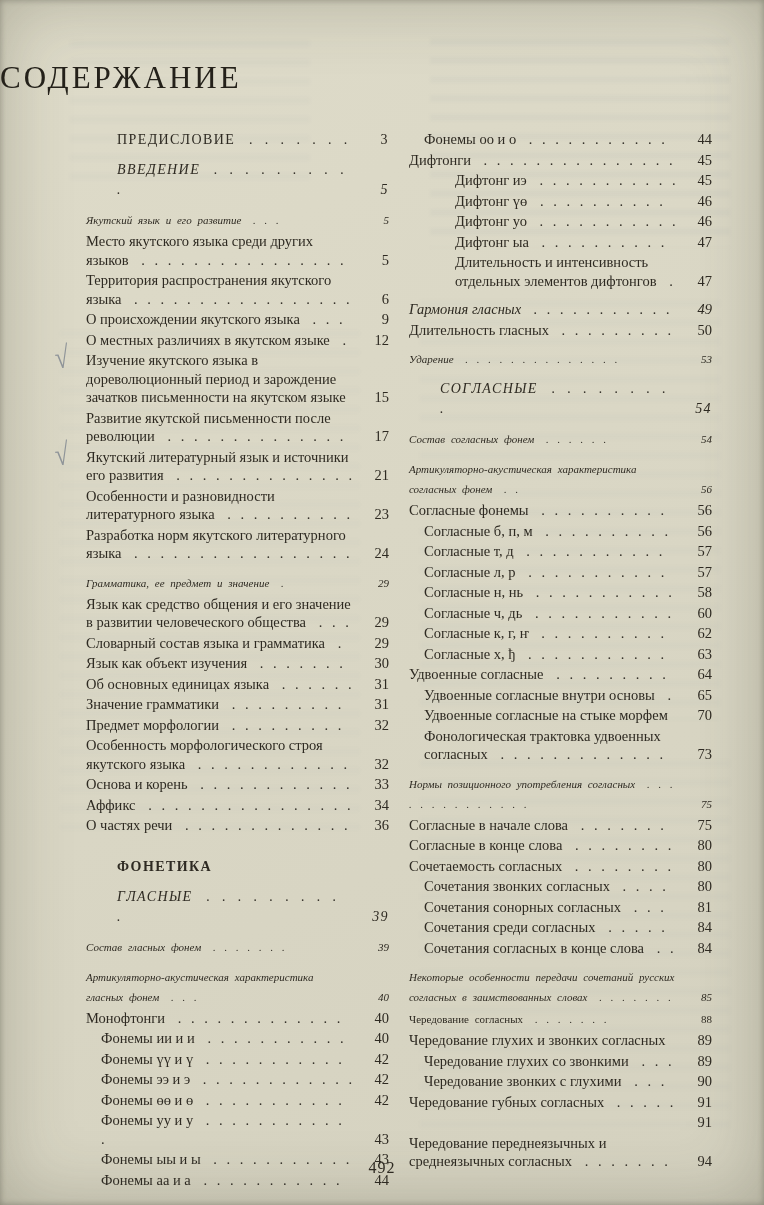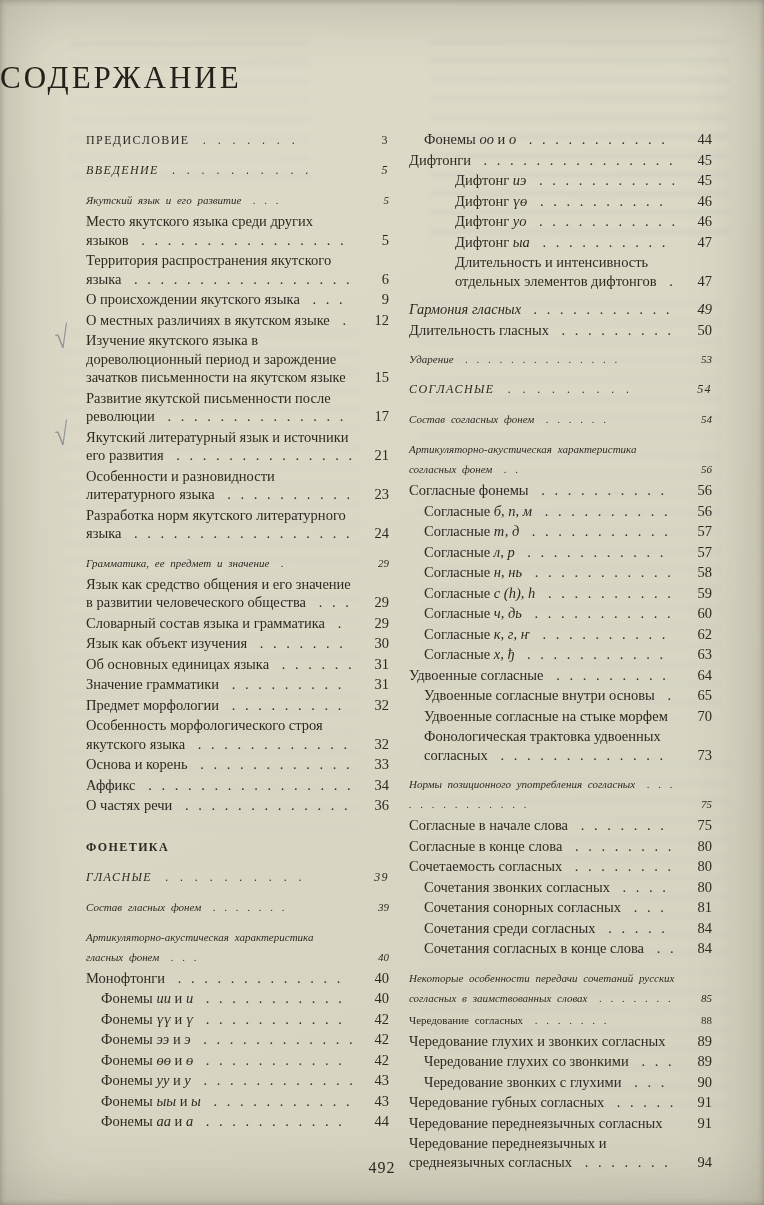--- a/index.html
+++ b/index.html
@@ -34,27 +34,27 @@
   .col{width:303px;flex:0 0 303px;}
 
   .row{
     position:relative;
     padding-right:36px;
     font-size:14.5px;line-height:18.5px;
     color:#2e2a22;
     margin-top:2px;
     text-align:left;
   }
-  .row.h1{font-size:12px;line-height:20px;letter-spacing:1.4px;}
+  .row.h1{font-size:14px;line-height:20px;letter-spacing:1.4px;margin-left:31px;}
   .row.h2{font-size:11px;line-height:20px;word-spacing:3px;}
   .row.lv1{padding-left:15px;}
   .row.lv2{padding-left:46px;}
   .row.sp1{margin-top:10px;font-style:italic;}
   .row.sp2{margin-top:22px;font-weight:bold;}
-  .txt .it{font-style:italic;}
+  .txt .it{}
   .leader{word-spacing:6px;margin-left:3px;white-space:normal;color:#35312a;}
   .pg{
     position:absolute;right:0;bottom:0;width:34px;
     text-align:right;color:#2e2a22;
   }
   .mark{
     position:absolute;left:-31px;top:-2px;
     font-size:25px;color:rgba(118,126,138,.75);
     transform:rotate(-6deg) scaleY(1.25);
     font-weight:normal;
@@ -126,21 +126,20 @@
         <div class="row"><span class="txt"><span>Длительность гласных</span></span><span class="leader"> . . . . . . . . .</span><span class="pg">50</span></div>
         <div class="row h2 sp1"><span class="txt"><span>Ударение</span></span><span class="leader"> . . . . . . . . . . . . . .</span><span class="pg">53</span></div>
         <div class="row h1 sp1"><span class="txt"><span>СОГЛАСНЫЕ</span></span><span class="leader"> . . . . . . . . .</span><span class="pg">54</span></div>
         <div class="row h2 sp1"><span class="txt"><span>Состав согласных фонем</span></span><span class="leader"> . . . . . .</span><span class="pg">54</span></div>
         <div class="row h2 sp1"><span class="txt"><span>Артикуляторно-акустическая характеристика согласных фонем</span></span><span class="leader"> . .</span><span class="pg">56</span></div>
         <div class="row"><span class="txt"><span>Согласные фонемы</span></span><span class="leader"> . . . . . . . . . .</span><span class="pg">56</span></div>
         <div class="row lv1"><span class="txt"><span>Согласные </span><span class="it">б, п, м</span></span><span class="leader"> . . . . . . . . . .</span><span class="pg">56</span></div>
         <div class="row lv1"><span class="txt"><span>Согласные </span><span class="it">т, д</span></span><span class="leader"> . . . . . . . . . . .</span><span class="pg">57</span></div>
         <div class="row lv1"><span class="txt"><span>Согласные </span><span class="it">л, р</span></span><span class="leader"> . . . . . . . . . . .</span><span class="pg">57</span></div>
         <div class="row lv1"><span class="txt"><span>Согласные </span><span class="it">н, нь</span></span><span class="leader"> . . . . . . . . . . .</span><span class="pg">58</span></div>
-        <div class="row lv1"><span class="txt"><span>Согласные </span><span class="it">с (һ), һ</span></span><span class="leader"> . . . . . . . . . .</span><span class="pg">59</span></div>
         <div class="row lv1"><span class="txt"><span>Согласные </span><span class="it">ч, дь</span></span><span class="leader"> . . . . . . . . . . .</span><span class="pg">60</span></div>
         <div class="row lv1"><span class="txt"><span>Согласные </span><span class="it">к, г, ҥ</span></span><span class="leader"> . . . . . . . . . .</span><span class="pg">62</span></div>
         <div class="row lv1"><span class="txt"><span>Согласные </span><span class="it">х, ђ</span></span><span class="leader"> . . . . . . . . . . .</span><span class="pg">63</span></div>
         <div class="row"><span class="txt"><span>Удвоенные согласные</span></span><span class="leader"> . . . . . . . . .</span><span class="pg">64</span></div>
         <div class="row lv1"><span class="txt"><span>Удвоенные согласные внутри основы</span></span><span class="leader"> .</span><span class="pg">65</span></div>
         <div class="row lv1"><span class="txt"><span>Удвоенные согласные на стыке морфем</span></span><span class="leader"></span><span class="pg">70</span></div>
         <div class="row lv1"><span class="txt"><span>Фонологическая трактовка удвоенных согласных</span></span><span class="leader"> . . . . . . . . . . . . .</span><span class="pg">73</span></div>
         <div class="row h2 sp1"><span class="txt"><span>Нормы позиционного употребления согласных</span></span><span class="leader"> . . . . . . . . . . . . . .</span><span class="pg">75</span></div>
         <div class="row"><span class="txt"><span>Согласные в начале слова</span></span><span class="leader"> . . . . . . .</span><span class="pg">75</span></div>
         <div class="row"><span class="txt"><span>Согласные в конце слова</span></span><span class="leader"> . . . . . . . .</span><span class="pg">80</span></div>
@@ -148,19 +147,19 @@
         <div class="row lv1"><span class="txt"><span>Сочетания звонких согласных</span></span><span class="leader"> . . . .</span><span class="pg">80</span></div>
         <div class="row lv1"><span class="txt"><span>Сочетания сонорных согласных</span></span><span class="leader"> . . .</span><span class="pg">81</span></div>
         <div class="row lv1"><span class="txt"><span>Сочетания среди согласных</span></span><span class="leader"> . . . . .</span><span class="pg">84</span></div>
         <div class="row lv1"><span class="txt"><span>Сочетания согласных в конце слова</span></span><span class="leader"> . .</span><span class="pg">84</span></div>
         <div class="row h2 sp1"><span class="txt"><span>Некоторые особенности передачи сочетаний русских согласных в заимствованных словах</span></span><span class="leader"> . . . . . . .</span><span class="pg">85</span></div>
         <div class="row h2"><span class="txt"><span>Чередование согласных</span></span><span class="leader"> . . . . . . .</span><span class="pg">88</span></div>
         <div class="row"><span class="txt"><span>Чередование глухих и звонких согласных</span></span><span class="leader"></span><span class="pg">89</span></div>
         <div class="row lv1"><span class="txt"><span>Чередование глухих со звонкими</span></span><span class="leader"> . . .</span><span class="pg">89</span></div>
         <div class="row lv1"><span class="txt"><span>Чередование звонких с глухими</span></span><span class="leader"> . . .</span><span class="pg">90</span></div>
         <div class="row"><span class="txt"><span>Чередование губных согласных</span></span><span class="leader"> . . . . .</span><span class="pg">91</span></div>
-        <div class="row"><span class="txt"><span>Чередование переднеязычных согласных</span></span><span class="leader"></span><span class="pg">91</span></div>
+        <div class="row"><span class="leader"></span><span class="pg">91</span></div>
         <div class="row"><span class="txt"><span>Чередование переднеязычных и среднеязычных согласных</span></span><span class="leader"> . . . . . . .</span><span class="pg">94</span></div>
       </div>
   </div>
 
   <div class="folio">492</div>
 </div>
 
 </body></html>

